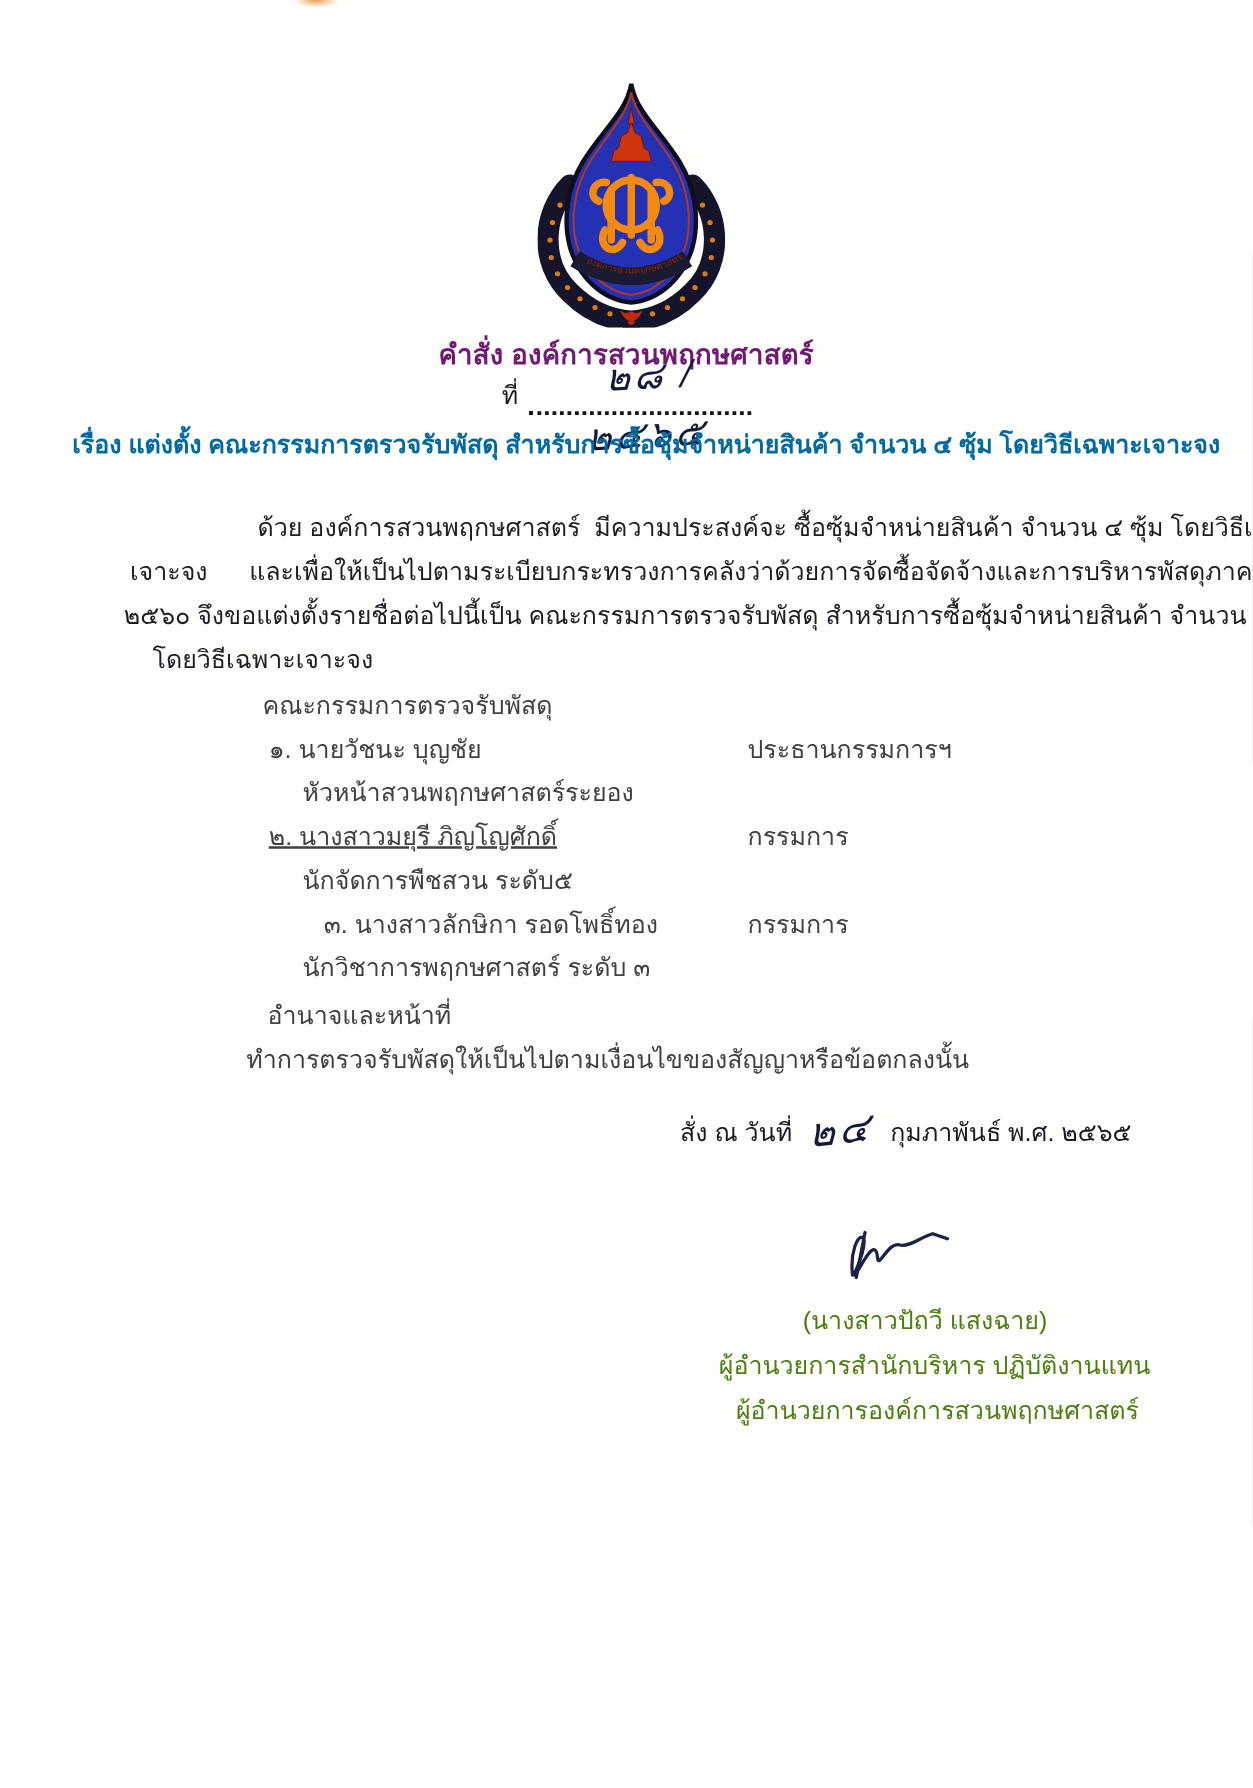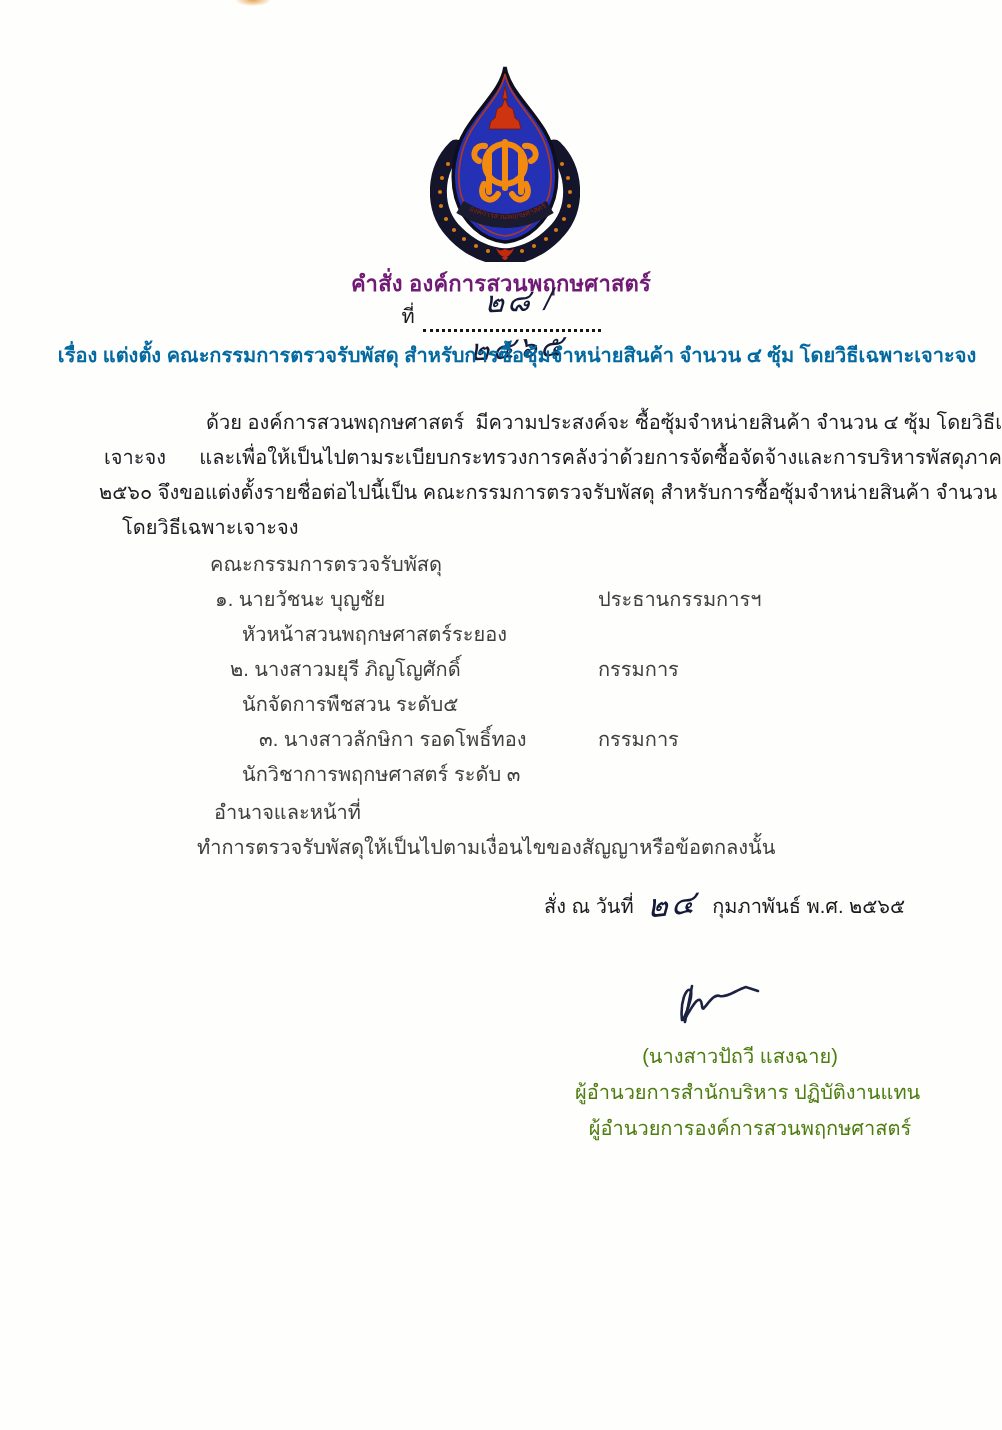--- a/index.html
+++ b/index.html
@@ -140,21 +140,21 @@
 
   <div class="abs list-text" style="left:210px;top:548px;">คณะกรรมการตรวจรับพัสดุ</div>
 
   <div>
     <div class="abs list-text" style="left:215px;top:583px;">๑. นายวัชนะ บุญชัย</div>
     <div class="abs list-text" style="left:598px;top:583px;">ประธานกรรมการฯ</div>
     <div class="abs list-text" style="left:242px;top:618px;">หัวหน้าสวนพฤกษศาสตร์ระยอง</div>
   </div>
 
   <div>
-    <div class="abs list-text" style="left:230px;top:653px;">๒. นางสาวมยุรี ภิญโญศักดิ์</div>
+    <div class="abs list-text" style="left:215px;top:653px;text-decoration:underline;">๒. นางสาวมยุรี ภิญโญศักดิ์</div>
     <div class="abs list-text" style="left:598px;top:653px;">กรรมการ</div>
     <div class="abs list-text" style="left:242px;top:688px;">นักจัดการพืชสวน ระดับ๕</div>
   </div>
 
   <div>
     <div class="abs list-text" style="left:215px;top:723px;margin-left:44px;">๓. นางสาวลักษิกา รอดโพธิ์ทอง</div>
     <div class="abs list-text" style="left:598px;top:723px;">กรรมการ</div>
     <div class="abs list-text" style="left:242px;top:758px;">นักวิชาการพฤกษศาสตร์ ระดับ ๓</div>
   </div>
 

